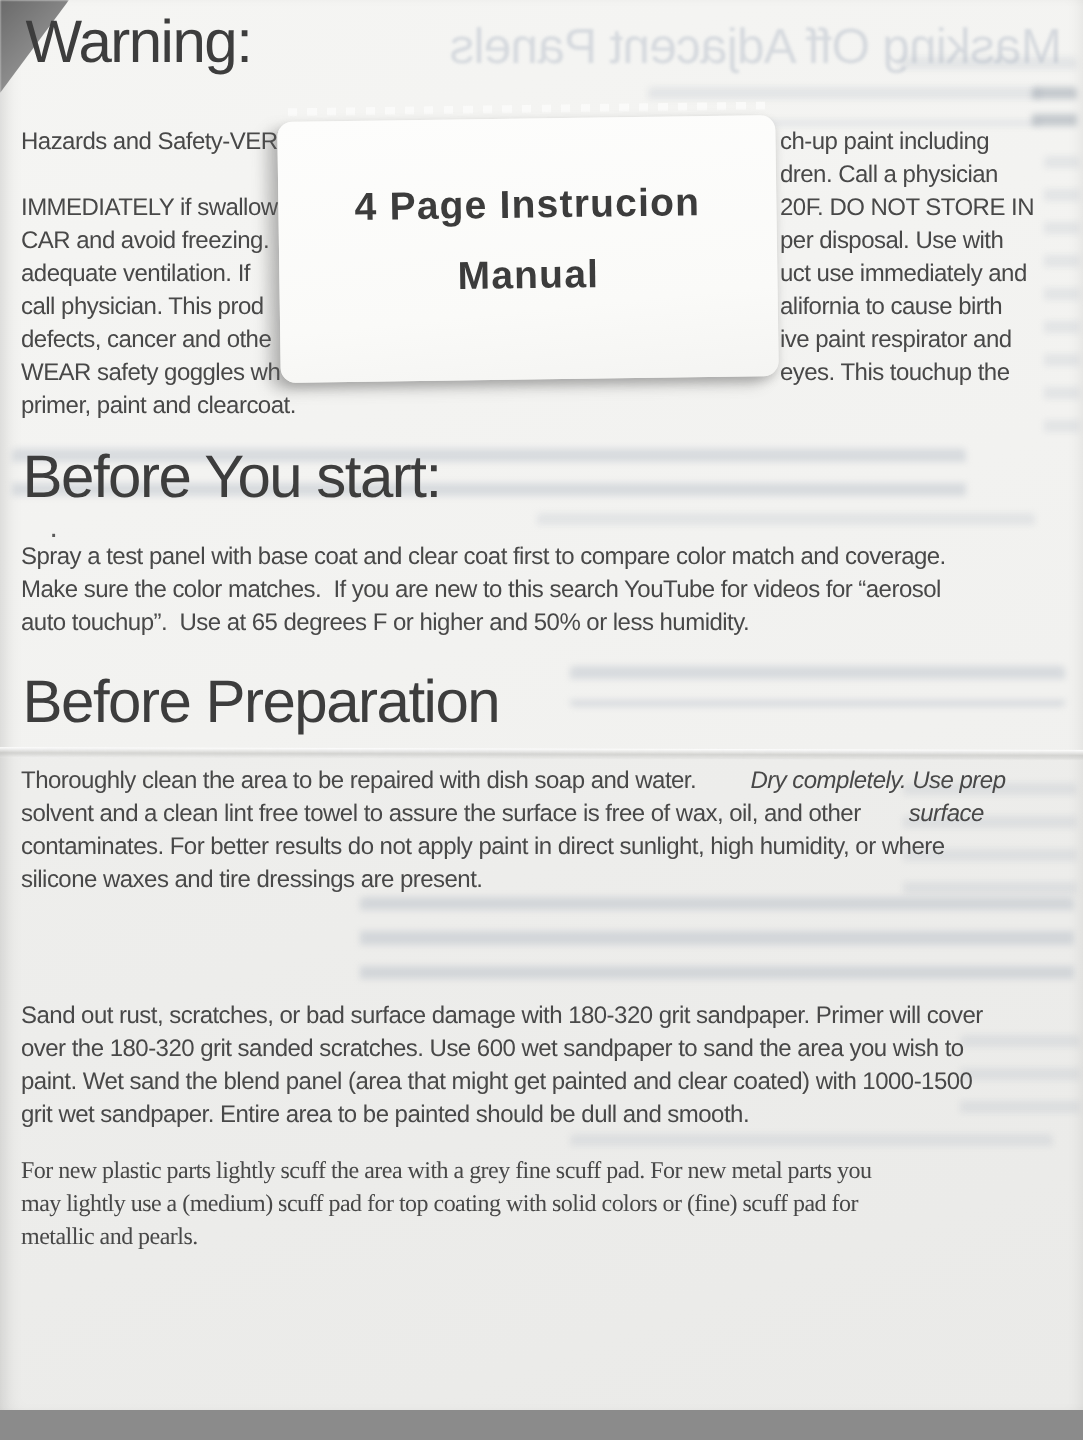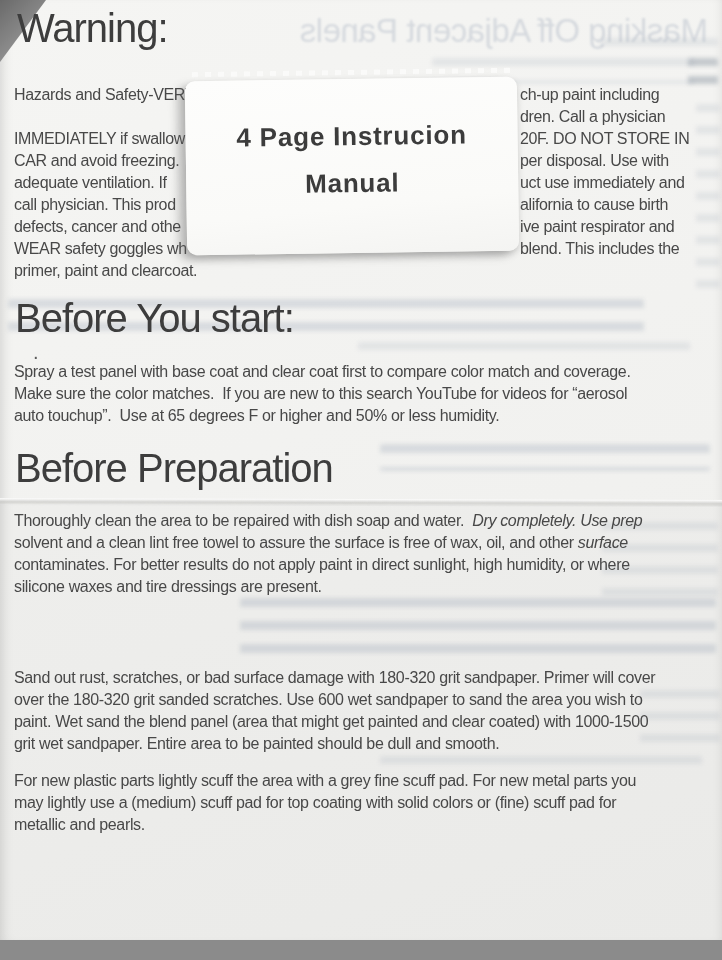--- a/index.html
+++ b/index.html
@@ -25,21 +25,21 @@
     background:repeating-linear-gradient(180deg, rgba(178,186,197,0.40) 0 9px, rgba(0,0,0,0) 9px 23px);
   }
   .bleed.soft { background:repeating-linear-gradient(180deg, rgba(183,190,200,0.26) 0 8px, rgba(0,0,0,0) 8px 22px); }
   .bleed.dark { background:repeating-linear-gradient(180deg, rgba(140,150,162,0.45) 0 8px, rgba(0,0,0,0) 8px 18px); }
   h1.h {
     position:absolute; margin:0; font-weight:400; font-size:40px;
     letter-spacing:-1px; color:#3d3d3d; white-space:nowrap;
   }
   .body-lines { position:absolute; left:14px; width:708px; }
   .body-lines .line { height:22px; font-size:16px; letter-spacing:-0.35px; white-space:pre; color:#484848; }
-  .body-lines .line i, .seg-i { font-style:italic; }
+  .body-lines .line i, .seg-i { font-style:italic;margin-left:28px; }
   .warn-row { position:relative; height:22px; font-size:16px; letter-spacing:-0.35px; white-space:pre; color:#484848; }
   .warn-row .frag-right { position:absolute; left:506px; top:0; white-space:pre; }
   .perforation {
     position:absolute; left:192px; top:70px; width:320px; height:5px; opacity:0.85;
     transform:rotate(-0.8deg);
     background:repeating-linear-gradient(90deg, #fcfcfb 0 6px, rgba(0,0,0,0) 6px 13px);
     filter:blur(0.4px);
   }
   .sticker {
     position:absolute; left:186px; top:79px; width:332px; height:174px;
@@ -81,21 +81,21 @@
 
   <h1 class="h" style="left:17px; top:6px;">Warning:</h1>
   <div class="body-lines" style="top:86px;">
       <div class="warn-row"><span>Hazards and Safety-VERY</span><span class="frag-right">ch-up paint including</span></div>
       <div class="warn-row"><span class="frag-right">dren. Call a physician</span></div>
       <div class="warn-row"><span>IMMEDIATELY if swallow</span><span class="frag-right">20F. DO NOT STORE IN</span></div>
       <div class="warn-row"><span>CAR and avoid freezing.</span><span class="frag-right">per disposal. Use with</span></div>
       <div class="warn-row"><span>adequate ventilation. If</span><span class="frag-right">uct use immediately and</span></div>
       <div class="warn-row"><span>call physician. This prod</span><span class="frag-right">alifornia to cause birth</span></div>
       <div class="warn-row"><span>defects, cancer and othe</span><span class="frag-right">ive paint respirator and</span></div>
-      <div class="warn-row"><span>WEAR safety goggles wh</span><span class="frag-right">blend. This includes the</span></div>
+      <div class="warn-row"><span>WEAR safety goggles wh</span><span class="frag-right">eyes. This touchup the</span></div>
       <div class="warn-row"><span>primer, paint and clearcoat.</span></div>
     </div>
 
   <div class="perforation"></div>
   <div class="sticker">
     <div class="st-line st1">4 Page Instrucion</div>
     <div class="st-line st2">Manual</div>
   </div>
 
   <h1 class="h" style="left:15px; top:296px;">Before You start:</h1>
@@ -115,19 +115,19 @@
       <div class="line">contaminates. For better results do not apply paint in direct sunlight, high humidity, or where</div>
       <div class="line">silicone waxes and tire dressings are present.</div>
     </div>
 
   <div class="body-lines" style="top:669px;">
       <div class="line">Sand out rust, scratches, or bad surface damage with 180-320 grit sandpaper. Primer will cover</div>
       <div class="line">over the 180-320 grit sanded scratches. Use 600 wet sandpaper to sand the area you wish to</div>
       <div class="line">paint. Wet sand the blend panel (area that might get painted and clear coated) with 1000-1500</div>
       <div class="line">grit wet sandpaper. Entire area to be painted should be dull and smooth.</div>
     </div>
-  <div class="body-lines" style="top:772px;">
+  <div class="body-lines" style="top:772px;font-family:Liberation Serif, serif;">
       <div class="line">For new plastic parts lightly scuff the area with a grey fine scuff pad. For new metal parts you</div>
       <div class="line">may lightly use a (medium) scuff pad for top coating with solid colors or (fine) scuff pad for</div>
       <div class="line">metallic and pearls.</div>
     </div>
 
 </div>
 
 </body></html>

